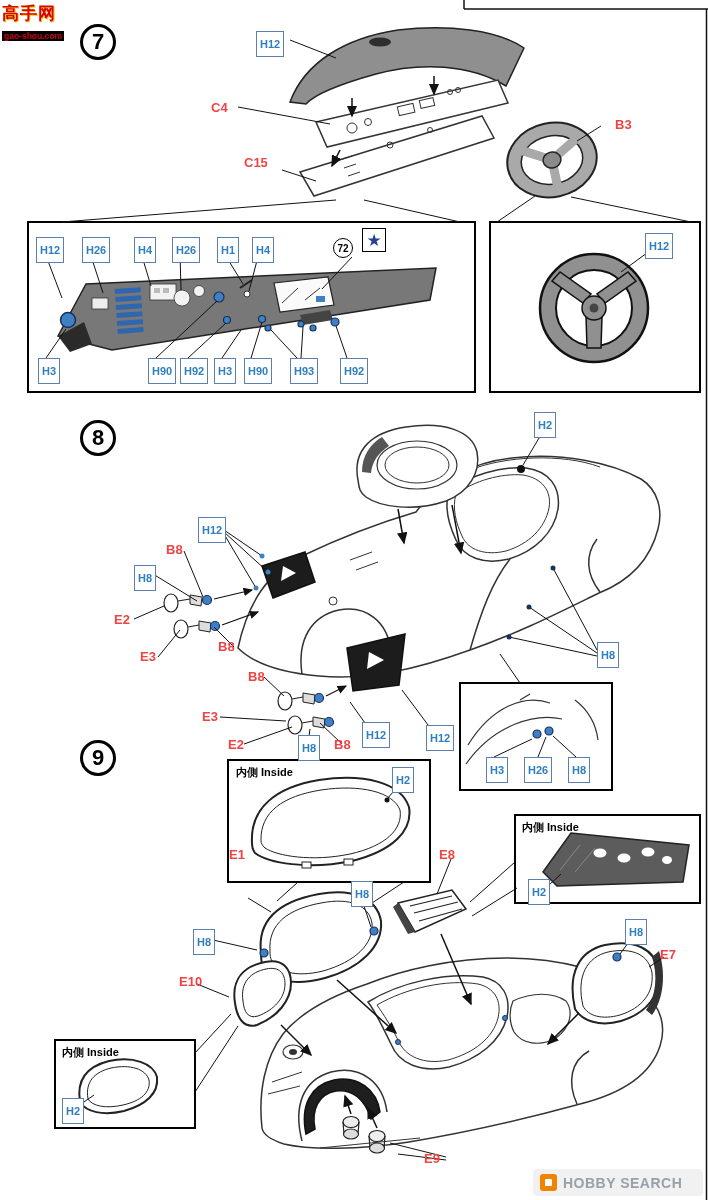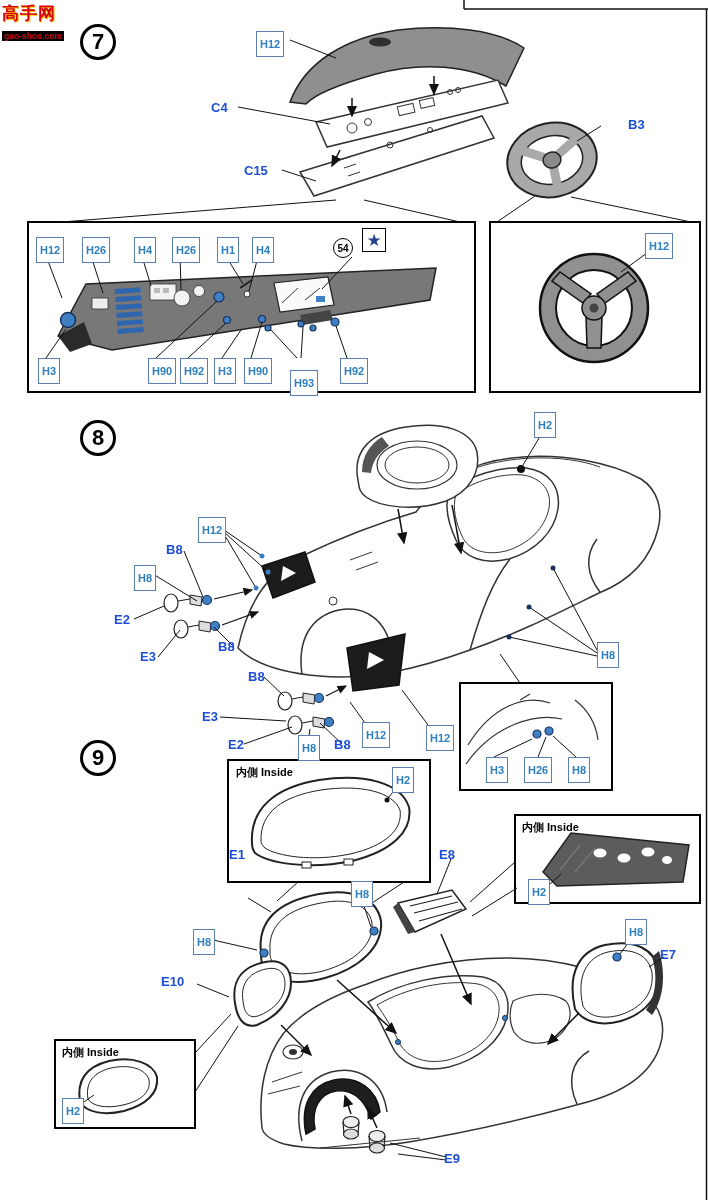--- a/index.html
+++ b/index.html
@@ -3,21 +3,21 @@
 <meta charset="utf-8">
 <style>
   *{margin:0;padding:0;box-sizing:border-box}
   html,body{background:#fff}
   body{font-family:"Liberation Sans",sans-serif}
   .page{position:relative;width:708px;height:1200px;background:#fff;overflow:hidden}
   .art{position:absolute;left:0;top:0;z-index:1}
   .plabel{position:absolute;z-index:3;border:1px solid #5b7fae;color:#2e7fc1;background:#fff;
           font:bold 11px/14px "Liberation Sans",sans-serif;padding:12px 3px;height:16px;
           display:flex;align-items:center;justify-content:center;white-space:nowrap}
-  .blabel{position:absolute;z-index:3;color:#1d4ed8;font:bold 13px "Liberation Sans",sans-serif;white-space:nowrap}
+  .blabel{position:absolute;z-index:3;color:#ef4444;font:bold 13px "Liberation Sans",sans-serif;white-space:nowrap}
   .inside{position:absolute;z-index:3;color:#000;font:bold 11px "Liberation Sans",sans-serif;white-space:nowrap}
   .step{position:absolute;z-index:3;width:36px;height:36px;border:3px solid #000;border-radius:50%;
         background:#fff;display:flex;align-items:center;justify-content:center;
         font:bold 22px "Liberation Sans",sans-serif}
   .circ72{position:absolute;z-index:3;width:20px;height:20px;border:1.5px solid #000;border-radius:50%;
           background:#fff;display:flex;align-items:center;justify-content:center;
           font:bold 10px "Liberation Sans",sans-serif;color:#000}
   .starbox{position:absolute;z-index:3;width:24px;height:24px;border:1.5px solid #000;background:#fff;
            display:flex;align-items:center;justify-content:center;font-size:17px;color:#27418f;line-height:1}
   .watermark{position:absolute;z-index:3;left:2px;top:2px;text-align:left}
@@ -345,38 +345,38 @@
   <div class="wm1">高手网</div>
   <div class="wm2">gao-shou.com</div>
 </div>
 
 <div class="step" style="left:80px;top:24px">7</div>
 <div class="step" style="left:80px;top:420px">8</div>
 <div class="step" style="left:80px;top:740px">9</div>
 
 <div class="plabel" style="left:256px;top:31px">H12</div>
 <div class="blabel" style="left:211px;top:100px">C4</div>
-<div class="blabel" style="left:244px;top:163px">C15</div>
-<div class="blabel" style="left:628px;top:117px">B3</div>
+<div class="blabel" style="left:244px;top:155px">C15</div>
+<div class="blabel" style="left:615px;top:117px">B3</div>
 
 <div class="plabel" style="left:36px;top:237px">H12</div>
 <div class="plabel" style="left:82px;top:237px">H26</div>
 <div class="plabel" style="left:134px;top:237px">H4</div>
 <div class="plabel" style="left:172px;top:237px">H26</div>
 <div class="plabel" style="left:217px;top:237px">H1</div>
 <div class="plabel" style="left:252px;top:237px">H4</div>
-<div class="circ72" style="left:333px;top:238px">54</div>
+<div class="circ72" style="left:333px;top:238px">72</div>
 <div class="starbox" style="left:362px;top:228px">★</div>
 
 <div class="plabel" style="left:38px;top:358px">H3</div>
 <div class="plabel" style="left:148px;top:358px">H90</div>
 <div class="plabel" style="left:180px;top:358px">H92</div>
 <div class="plabel" style="left:214px;top:358px">H3</div>
 <div class="plabel" style="left:244px;top:358px">H90</div>
-<div class="plabel" style="left:290px;top:370px">H93</div>
+<div class="plabel" style="left:290px;top:358px">H93</div>
 <div class="plabel" style="left:340px;top:358px">H92</div>
 
 <div class="plabel" style="left:645px;top:233px">H12</div>
 
 <div class="plabel" style="left:534px;top:412px">H2</div>
 <div class="plabel" style="left:198px;top:517px">H12</div>
 <div class="blabel" style="left:166px;top:542px">B8</div>
 <div class="plabel" style="left:134px;top:565px">H8</div>
 <div class="blabel" style="left:114px;top:612px">E2</div>
 <div class="blabel" style="left:140px;top:649px">E3</div>
@@ -398,17 +398,23 @@
 <div class="inside" style="left:522px;top:820px">内側 Inside</div>
 <div class="plabel" style="left:528px;top:879px">H2</div>
 <div class="inside" style="left:62px;top:1045px">内側 Inside</div>
 <div class="plabel" style="left:62px;top:1098px">H2</div>
 <div class="blabel" style="left:439px;top:847px">E8</div>
 <div class="blabel" style="left:229px;top:847px">E1</div>
 <div class="plabel" style="left:351px;top:881px">H8</div>
 <div class="plabel" style="left:193px;top:929px">H8</div>
 <div class="plabel" style="left:625px;top:919px">H8</div>
 <div class="blabel" style="left:660px;top:947px">E7</div>
-<div class="blabel" style="left:161px;top:974px">E10</div>
-<div class="blabel" style="left:444px;top:1151px">E9</div>
-
-
+<div class="blabel" style="left:179px;top:974px">E10</div>
+<div class="blabel" style="left:424px;top:1151px">E9</div>
+
+<div class="hobby">
+  <div class="hicon">
+        <span></span>
+      </div>
+  <div class="htext">HOBBY SEARCH</div>
 </div>
 
+</div>
+
 </body></html>

